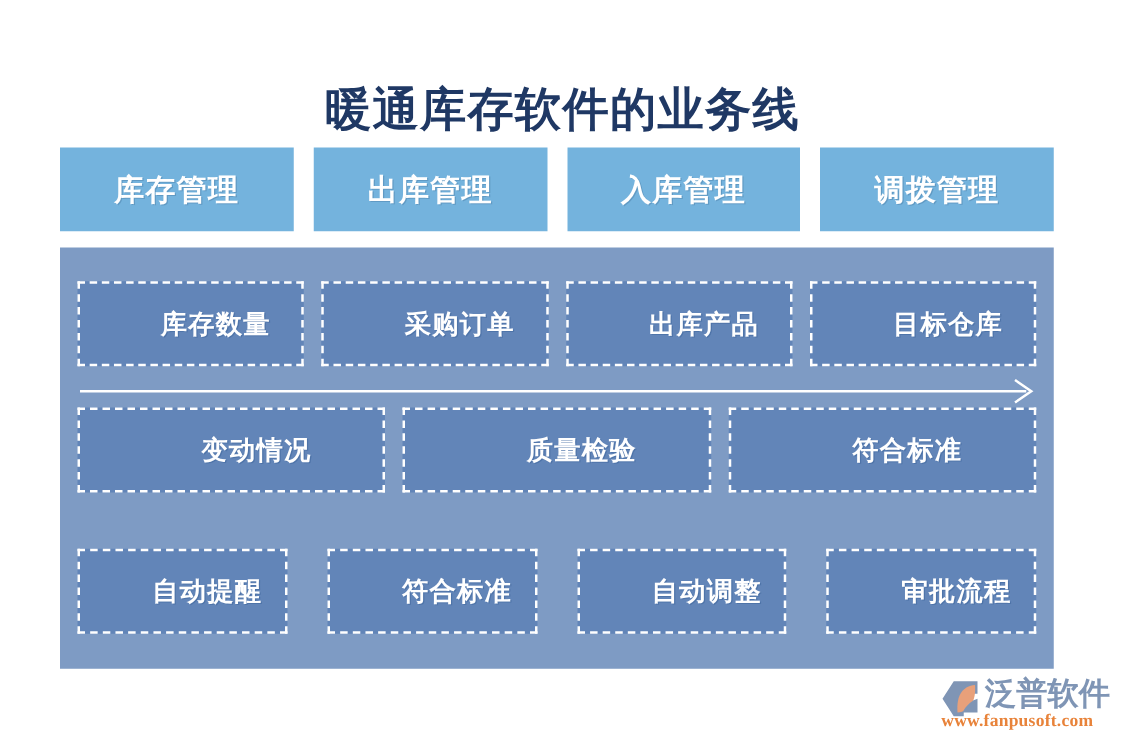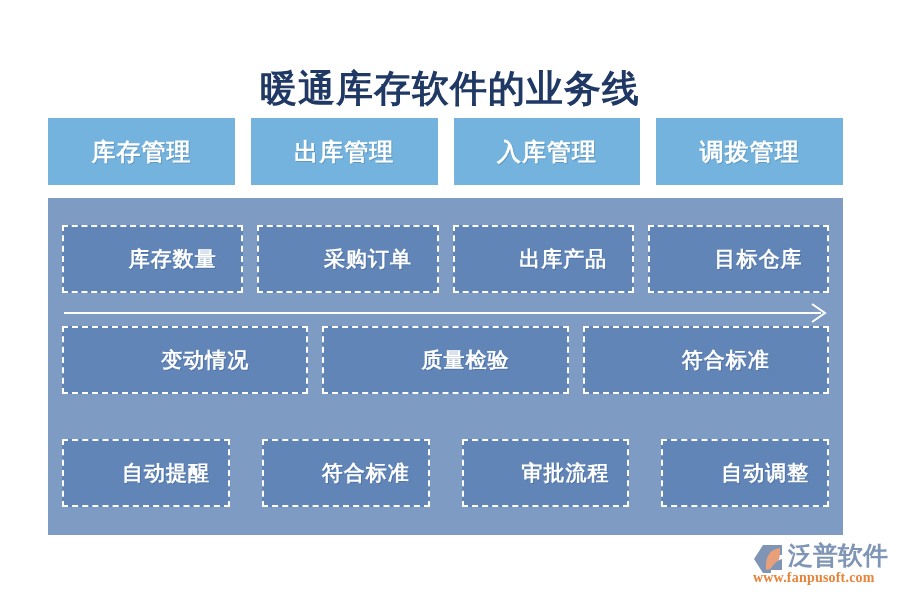--- a/index.html
+++ b/index.html
@@ -210,24 +210,24 @@
     </div>
 
     <div class="grid-row" id="grid-row-2">
       <div class="cell">
         <span>自动提醒</span>
       </div>
       <div class="cell">
         <span>符合标准</span>
       </div>
       <div class="cell">
+        <span>自动调整</span>
+      </div>
+      <div class="cell">
         <span>审批流程</span>
-      </div>
-      <div class="cell">
-        <span>自动调整</span>
       </div>
     </div>
 
   </div>
 
   <div id="logo">
     <div id="logo-mark">
       <svg width="34" height="32" viewBox="0 0 34 32">
         <path d="M11 2 L30 2 L30 12 L19 12 L19 30 L11 30 L2 16 Z" fill="#7f95b5"></path>
         <path d="M28 5 C18 6 13 13 14 27 C24 26 29 18 28 5 Z" fill="#e8a07a"></path>

